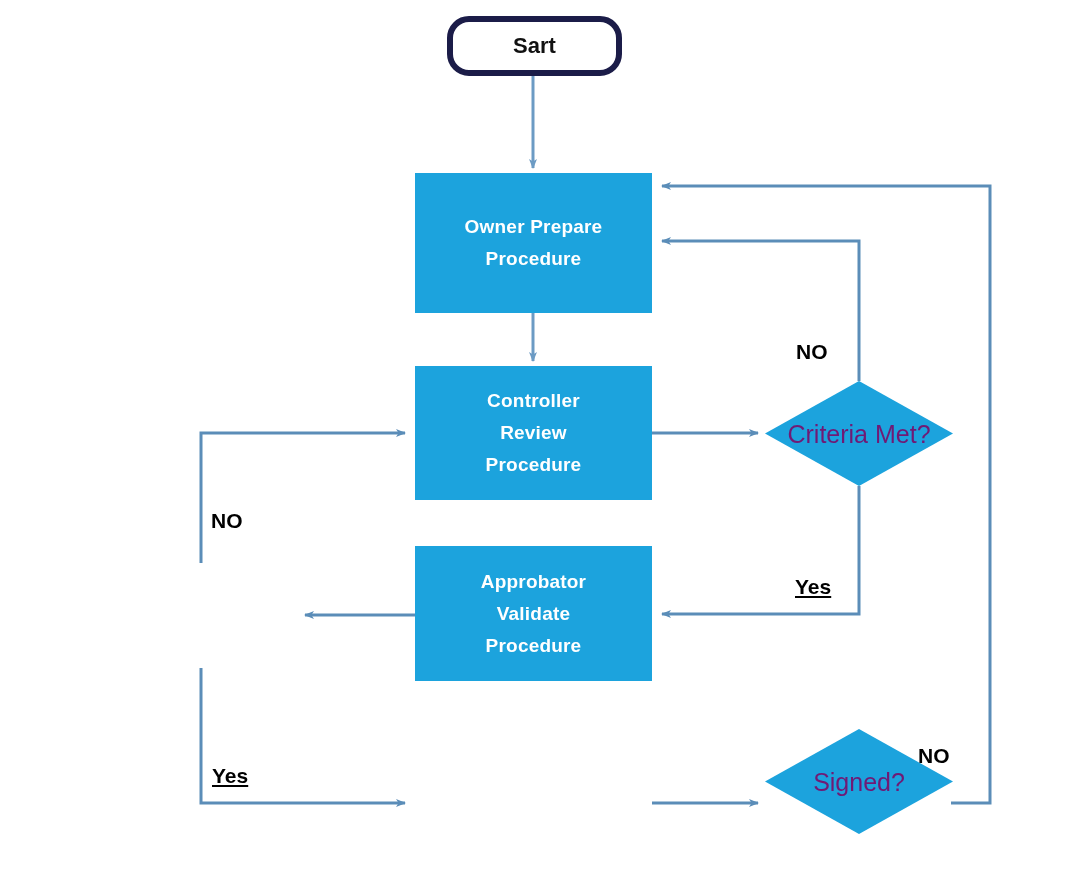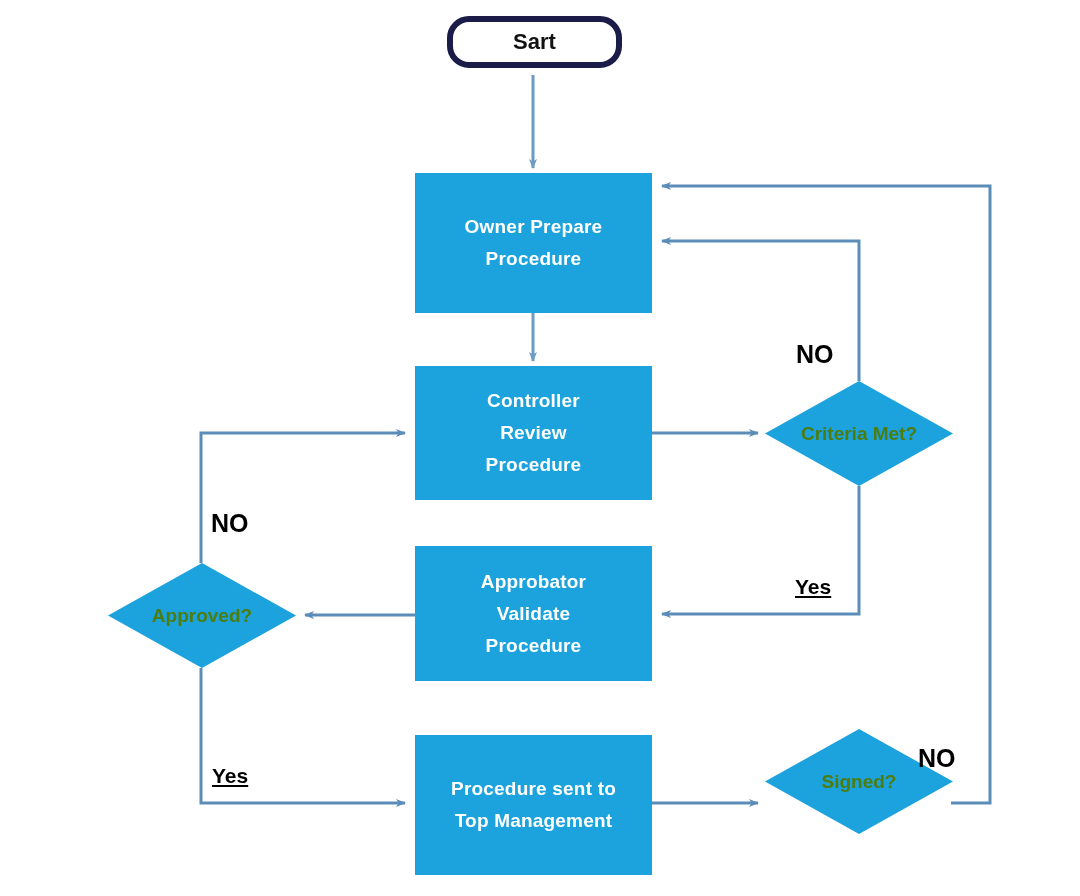--- a/index.html
+++ b/index.html
@@ -61,31 +61,31 @@
   .decision-label {
     position: absolute;
     left: 0;
     top: 0;
     width: 100%;
     height: 100%;
     display: flex;
     align-items: center;
     justify-content: center;
     text-align: center;
-    color: #4d7c0f;
-    font-weight: bold;
-    font-size: 19px;
+    color: #701a75;
+    font-weight: normal;
+    font-size: 25px;
     line-height: 30px;
     pointer-events: none;
   }
   .edge-label {
     position: absolute;
     color: #000000;
     font-weight: bold;
-    font-size: 25px;
+    font-size: 21px;
     white-space: nowrap;
   }
   .lbl-yes {
     font-size: 21px;
     text-decoration: underline;
   }
 </style>
 </head>
 <body>
 
@@ -118,21 +118,21 @@
       <path d="M201,563 L201,433 L405,433" marker-end="url(#arrowhead)"></path>
 
       <path d="M201,668 L201,803 L405,803" marker-end="url(#arrowhead)"></path>
 
       <path d="M652,803 L758,803" marker-end="url(#arrowhead)"></path>
 
       <path d="M951,803 L990,803 L990,186 L662,186" marker-end="url(#arrowhead)"></path>
     </g>
   </svg>
 
-  <div class="node terminator" style="left:447px; top:16px; width:175px; height:52px;">
+  <div class="node terminator" style="left:447px; top:16px; width:175px; height:60px;">
     <span>Sart</span>
   </div>
 
   <div class="node process" style="left:415px; top:366px; width:237px; height:134px; padding:0 40px;">
     <span>Controller Review Procedure</span>
   </div>
 
   <div class="node process" style="left:415px; top:173px; width:237px; height:140px;">
     <span>Owner Prepare Procedure</span>
   </div>
@@ -141,30 +141,21 @@
     <svg class="decision-shape" viewBox="0 0 188 105" xmlns="http://www.w3.org/2000/svg">
       <polygon points="94,0 188,52.5 94,105 0,52.5" fill="#1CA3DD"></polygon>
     </svg>
     <div class="decision-label">Criteria Met?</div>
   </div>
 
   <div class="node process" style="left:415px; top:546px; width:237px; height:135px; padding:0 48px;">
     <span>Approbator Validate Procedure</span>
   </div>
 
-  <div class="decision-wrap" style="left:108px; top:563px; width:188px; height:105px;">
-    <svg class="decision-shape" viewBox="0 0 188 105" xmlns="http://www.w3.org/2000/svg">
-      <polygon points="94,0 188,52.5 94,105 0,52.5" fill="#1CA3DD"></polygon>
-    </svg>
-    <div class="decision-label">Approved?</div>
-  </div>
 
-  <div class="node process" style="left:415px; top:735px; width:237px; height:140px; padding:0 28px;">
-    <span>Procedure sent to Top Management</span>
-  </div>
 
   <div class="decision-wrap" style="left:765px; top:729px; width:188px; height:105px;">
     <svg class="decision-shape" viewBox="0 0 188 105" xmlns="http://www.w3.org/2000/svg">
       <polygon points="94,0 188,52.5 94,105 0,52.5" fill="#1CA3DD"></polygon>
     </svg>
     <div class="decision-label">Signed?</div>
   </div>
 
   <div class="edge-label" style="left:796px; top:340px;">NO</div>
 

